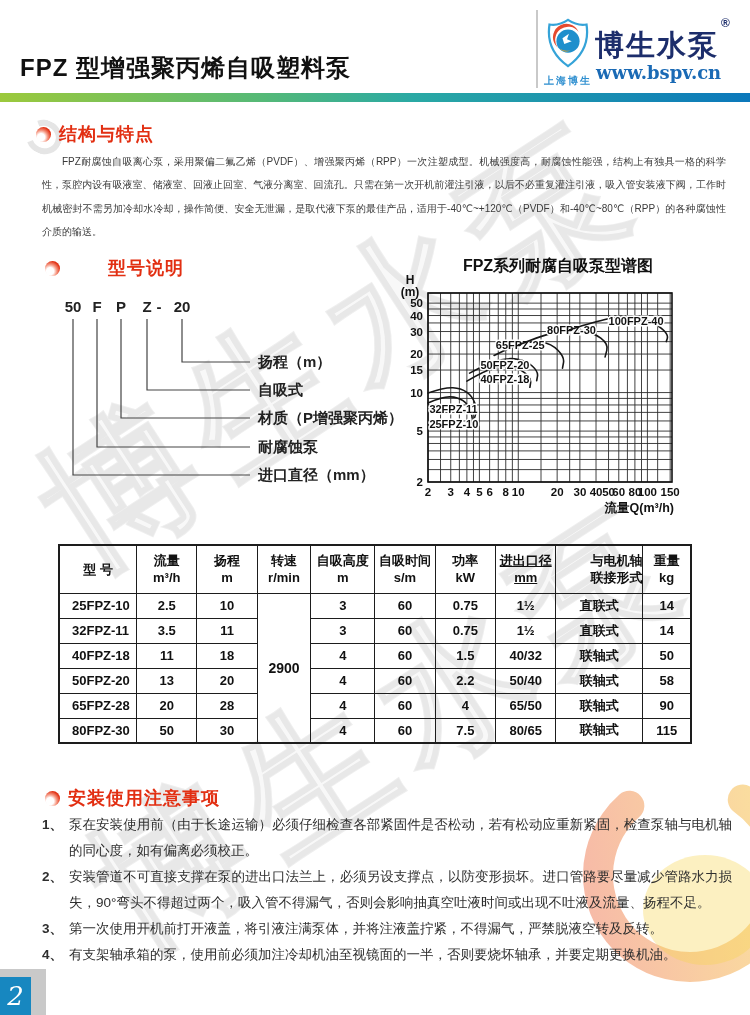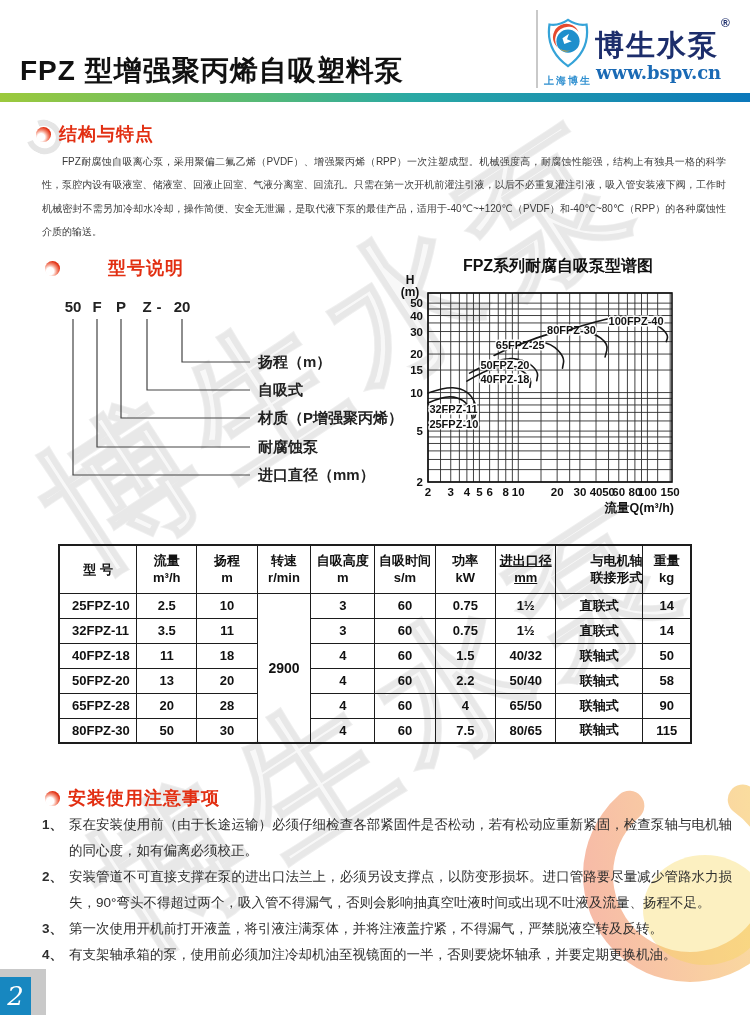--- a/index.html
+++ b/index.html
@@ -11,21 +11,21 @@
   .wm { position:absolute; font-weight:900; font-size:150px; letter-spacing:18px; white-space:nowrap;
         color:rgba(120,120,120,0.05); -webkit-text-stroke:2px rgba(120,120,120,0.13);
         transform:rotate(-33deg); transform-origin:left center; pointer-events:none; z-index:0; }
   .wm-a { left:60px; top:430px; }
   .wm-b { left:110px; top:810px; }
   .swirl-orange { position:absolute; left:555px; top:755px; z-index:0; pointer-events:none; }
   .swirl-gray { position:absolute; left:26px; top:120px; width:36px; height:34px; border:6px solid rgba(160,160,160,.28);
                 border-radius:50%; border-left-color:transparent; transform:rotate(25deg); z-index:0; }
 
   
-  .doc-title { position:absolute; left:20px; top:52px; font-size:28px; font-weight:900; color:#111; letter-spacing:1px; z-index:2; }
+  .doc-title { position:absolute; left:20px; top:52px; font-size:24px; font-weight:900; color:#111; letter-spacing:1px; z-index:2; }
   .logo-divider { position:absolute; left:536px; top:10px; width:2px; height:78px; background:#c9c9c9; z-index:2; }
   .logo { position:absolute; left:543px; top:14px; width:200px; height:78px; z-index:2; }
   .logo-shield { position:absolute; left:2px; top:4px; }
   .logo-sub { position:absolute; left:0px; top:60px; width:50px; text-align:center; font-size:10px; font-weight:700; color:#2e8fd0; letter-spacing:2px; }
   .logo-brand { position:absolute; left:52px; top:12px; font-size:29px; font-weight:900; color:#1c2d6b; letter-spacing:2px; }
   .logo-reg { position:absolute; left:178px; top:2px; font-size:12px; color:#1c2d6b; font-weight:700; }
   .logo-url { position:absolute; left:53px; top:48px; font-size:18px; font-weight:700; color:#1a6ab5; font-family:"DejaVu Serif","Liberation Serif",serif; }
   .grad-bar { position:absolute; left:0; top:93px; width:750px; height:9px;
               background:linear-gradient(90deg,#9cc93c 0%,#55b977 35%,#2aa9a4 55%,#0b78bb 100%); z-index:2; }
 

